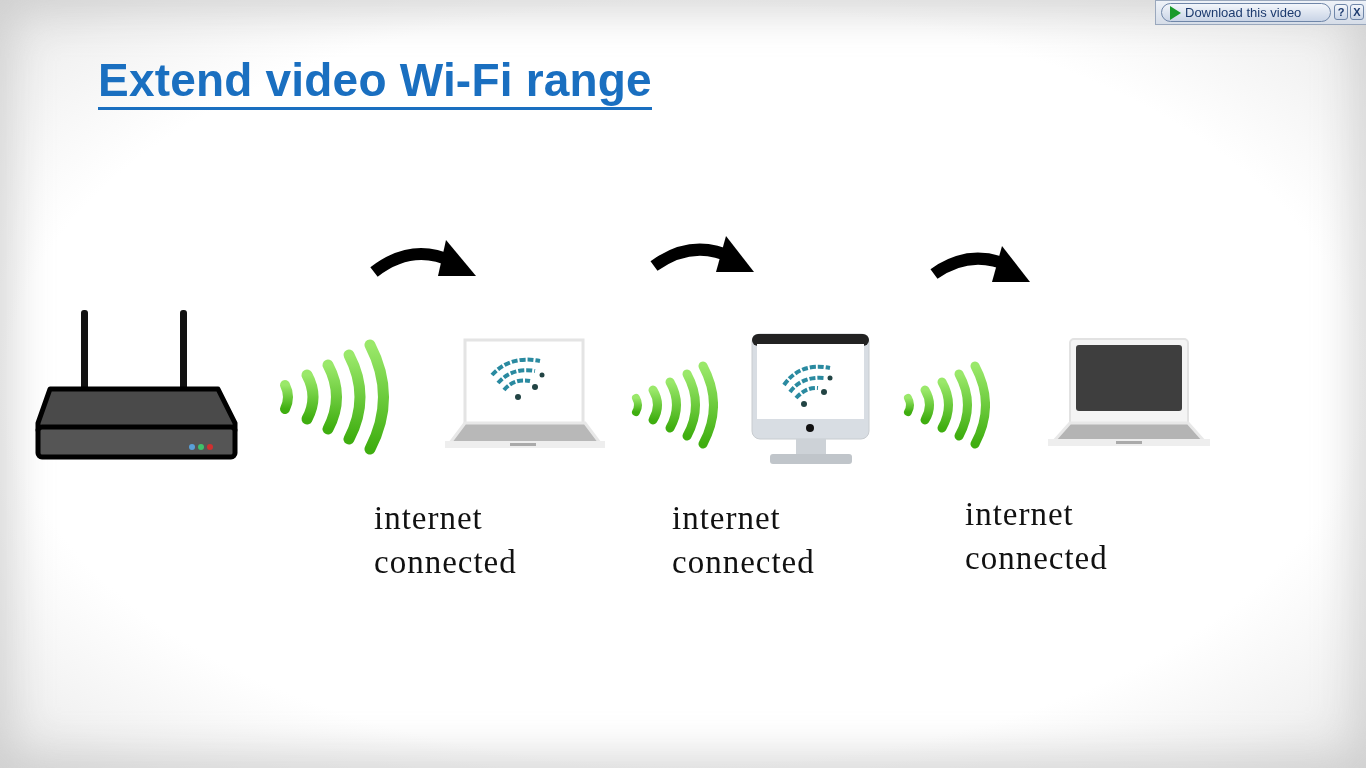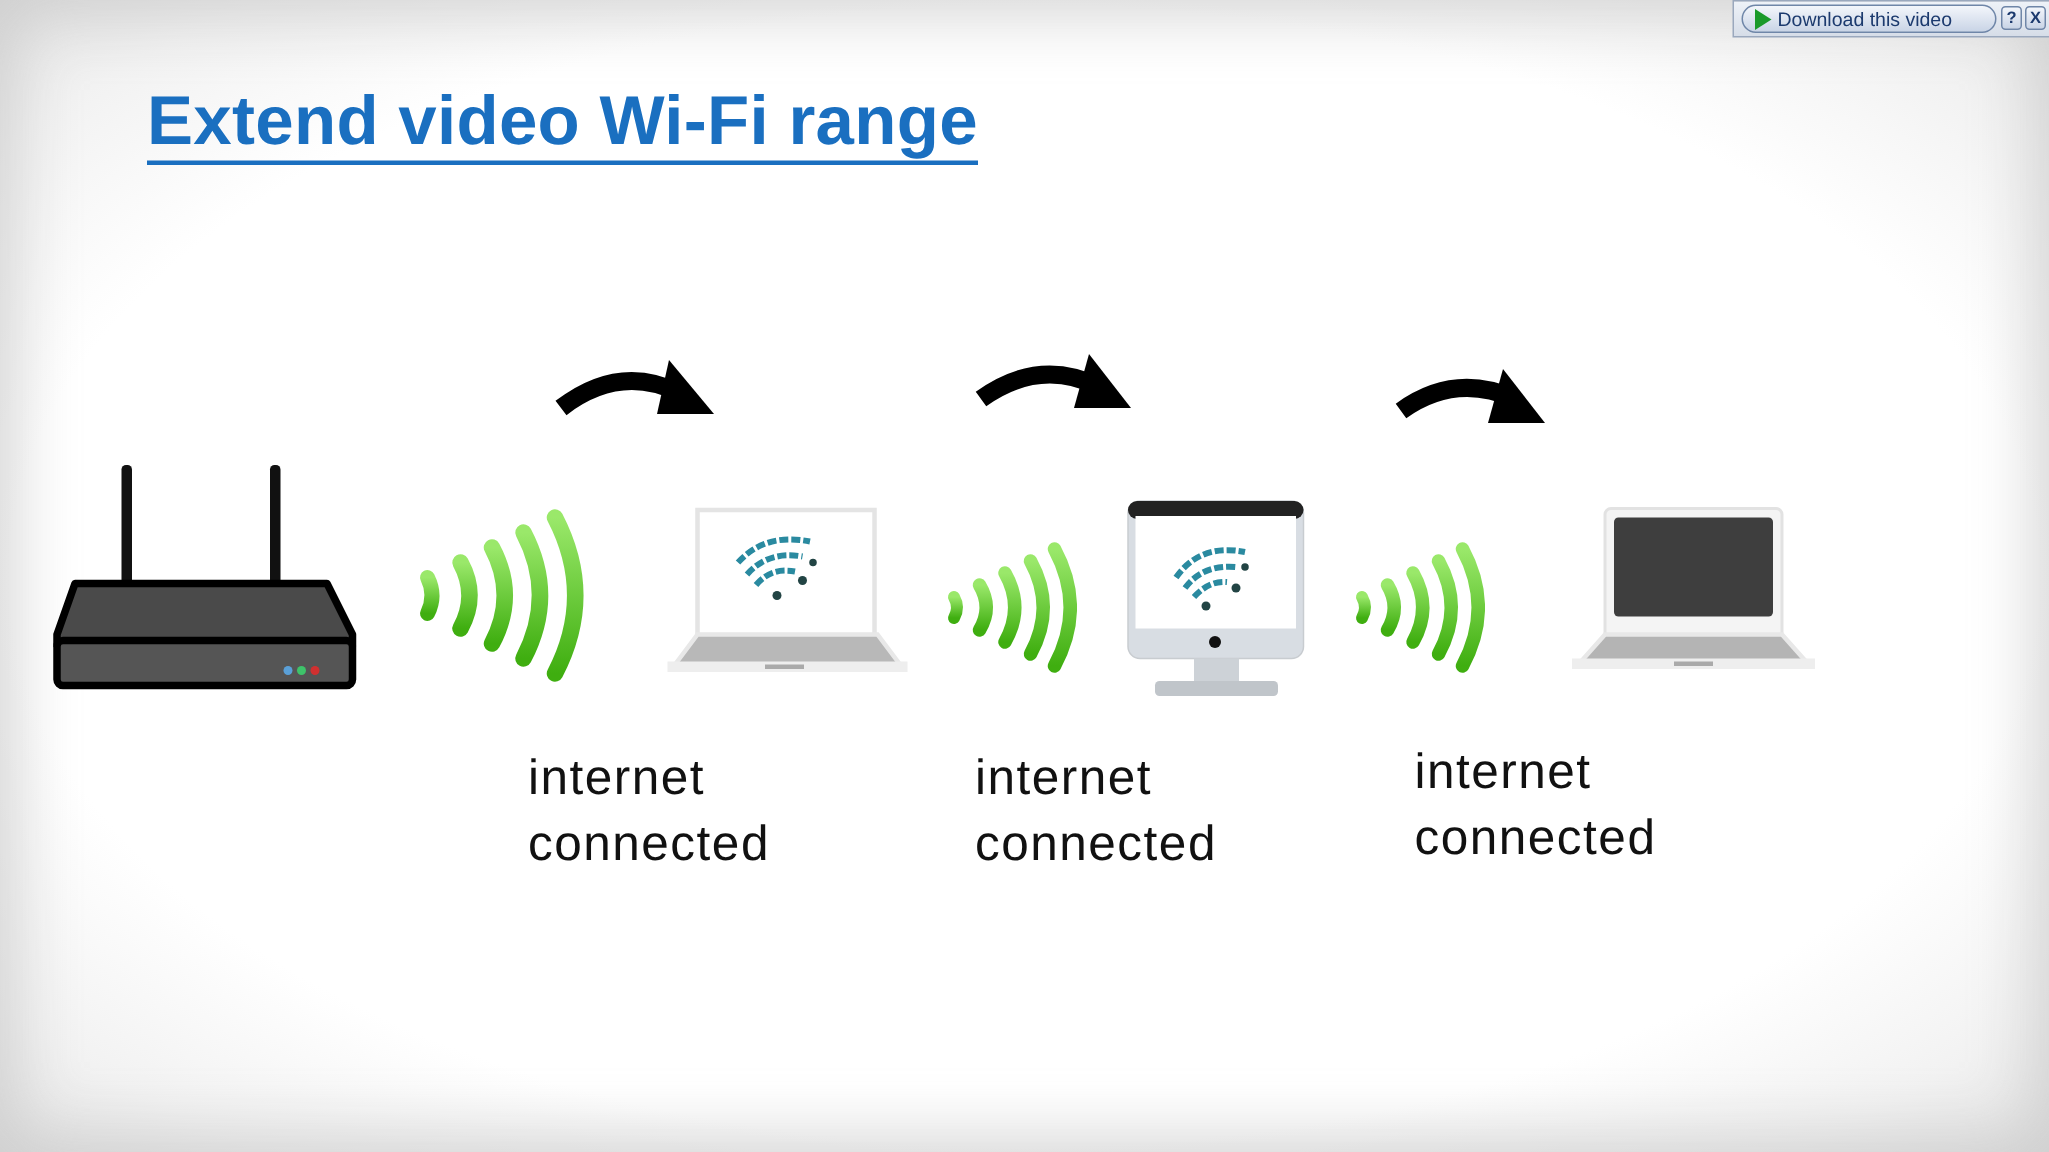--- a/index.html
+++ b/index.html
@@ -31,22 +31,22 @@
     font-size:13px; color:#1c3a6e; cursor:pointer;
   }
   .play { width:0; height:0; border-left:11px solid #1a9a2a; border-top:7px solid transparent; border-bottom:7px solid transparent; }
   .small-btn {
     position:absolute; top:3px; width:14px; height:16px; border:1px solid #6f86a8; border-radius:3px;
     background:linear-gradient(#f3f6fb,#c9d4e6); font-size:11px; font-weight:bold; color:#1c3a6e;
     display:flex; align-items:center; justify-content:center; box-sizing:border-box; cursor:pointer;
   }
   .abs { position:absolute; }
   .label {
-    position:absolute; font-family:Liberation Sans, sans-serif; font-size:33px; line-height:44px;
-    color:#111; letter-spacing:1px; font-weight:normal;
+    position:absolute; font-family:Liberation Serif, serif; font-size:33px; line-height:44px;
+    color:#111; letter-spacing:1px; font-weight:normal;margin-left:22px;
   }
 </style>
 </head>
 <body>
 
 <div class="vignette"></div>
 
 <div class="dl-bar">
   <div class="dl-btn">
     <span class="play"></span>

